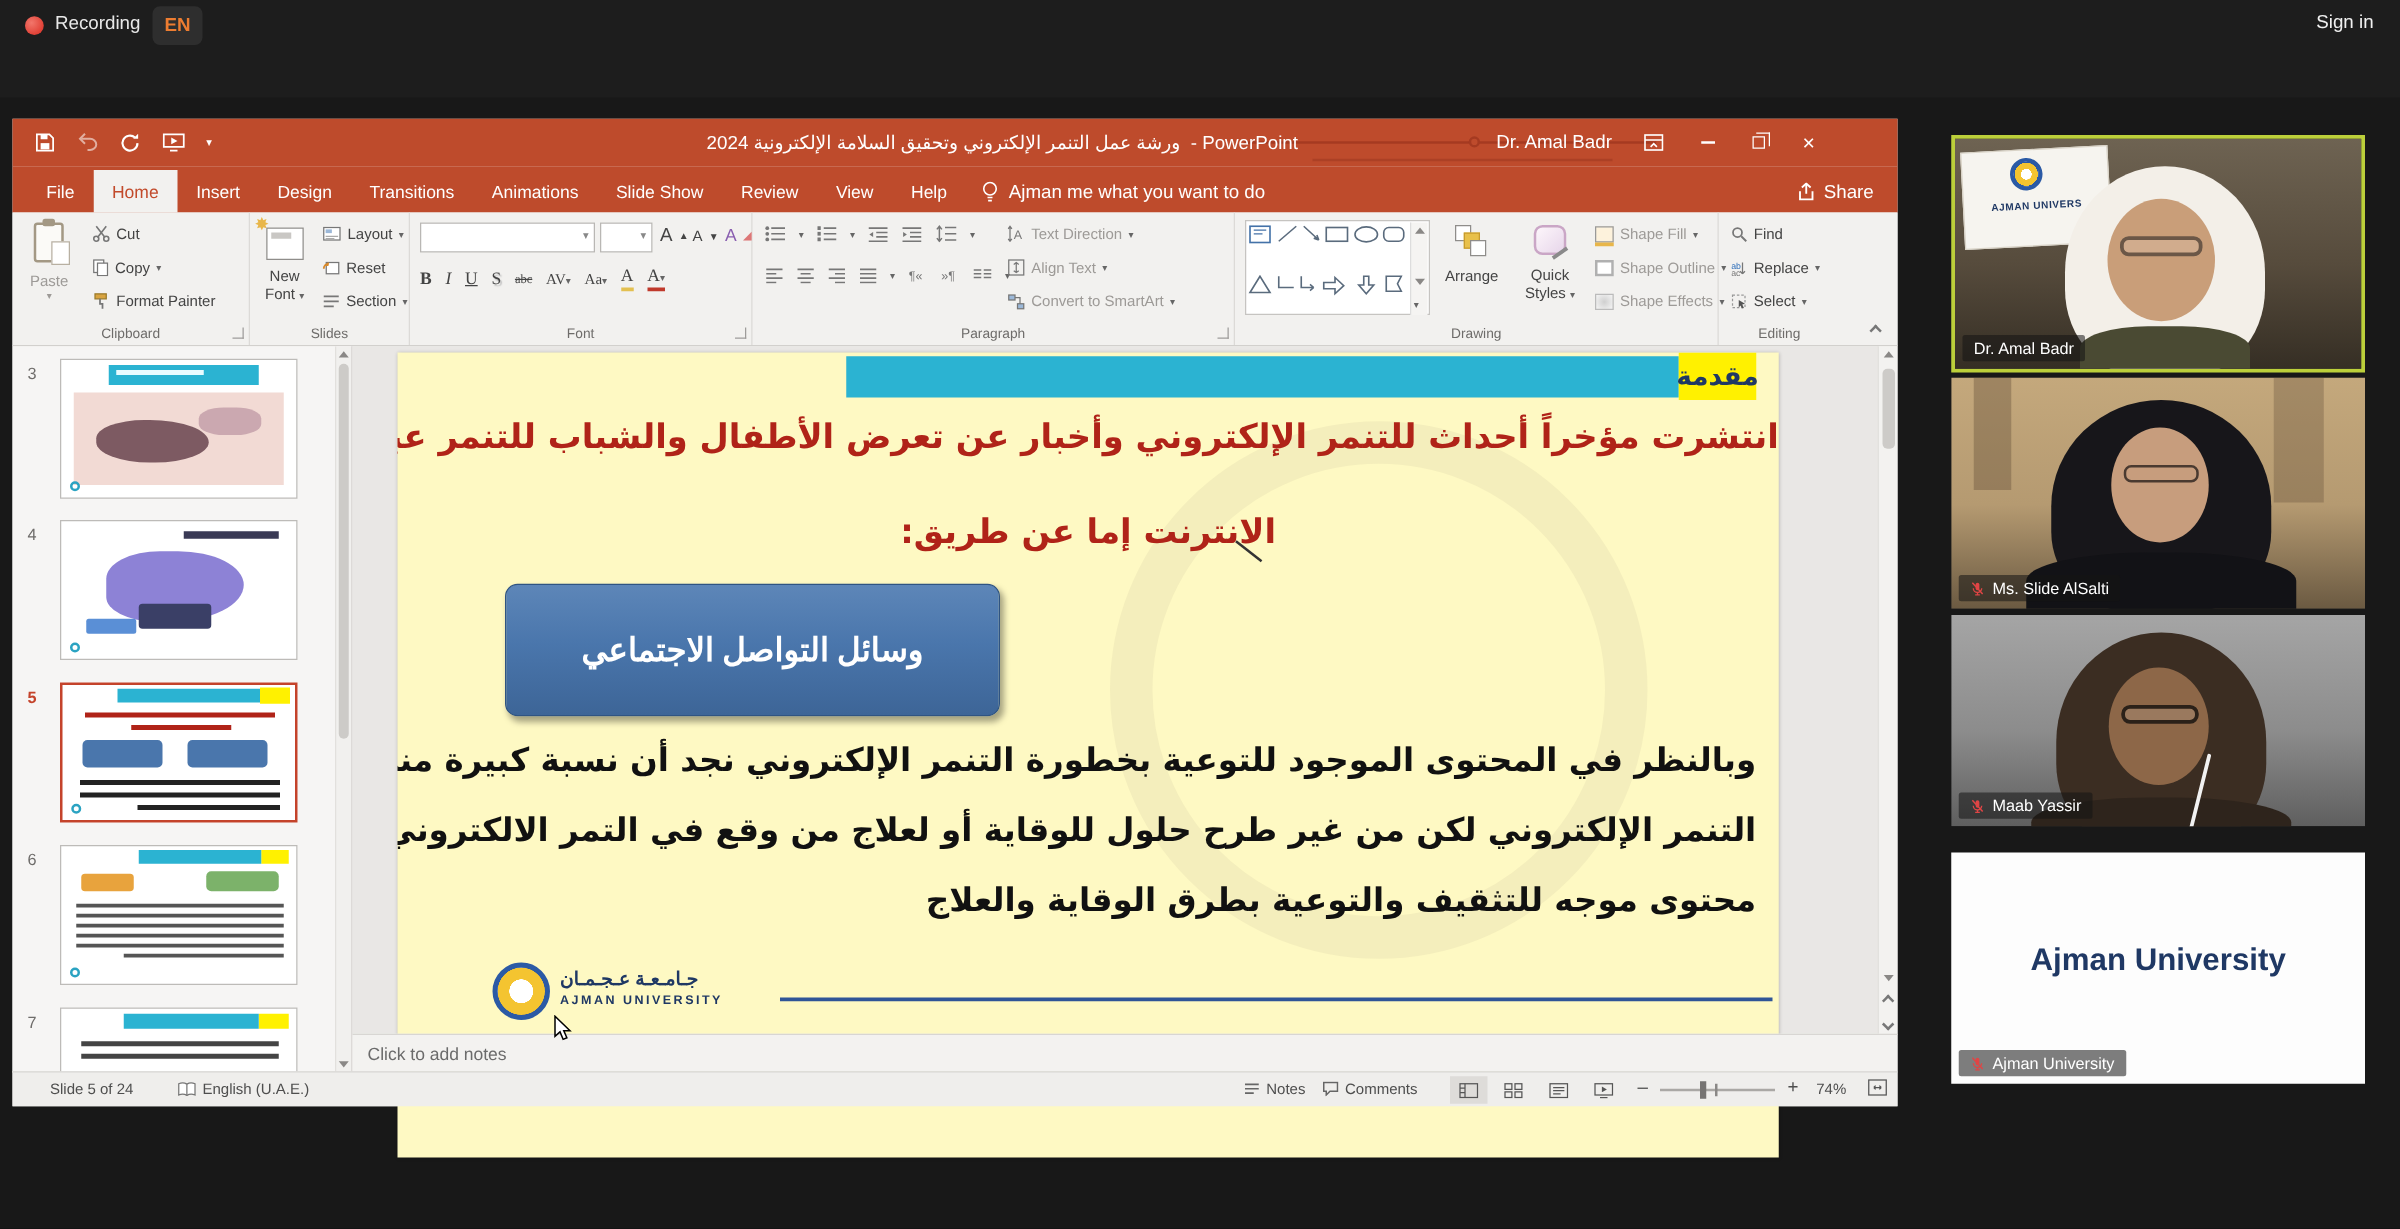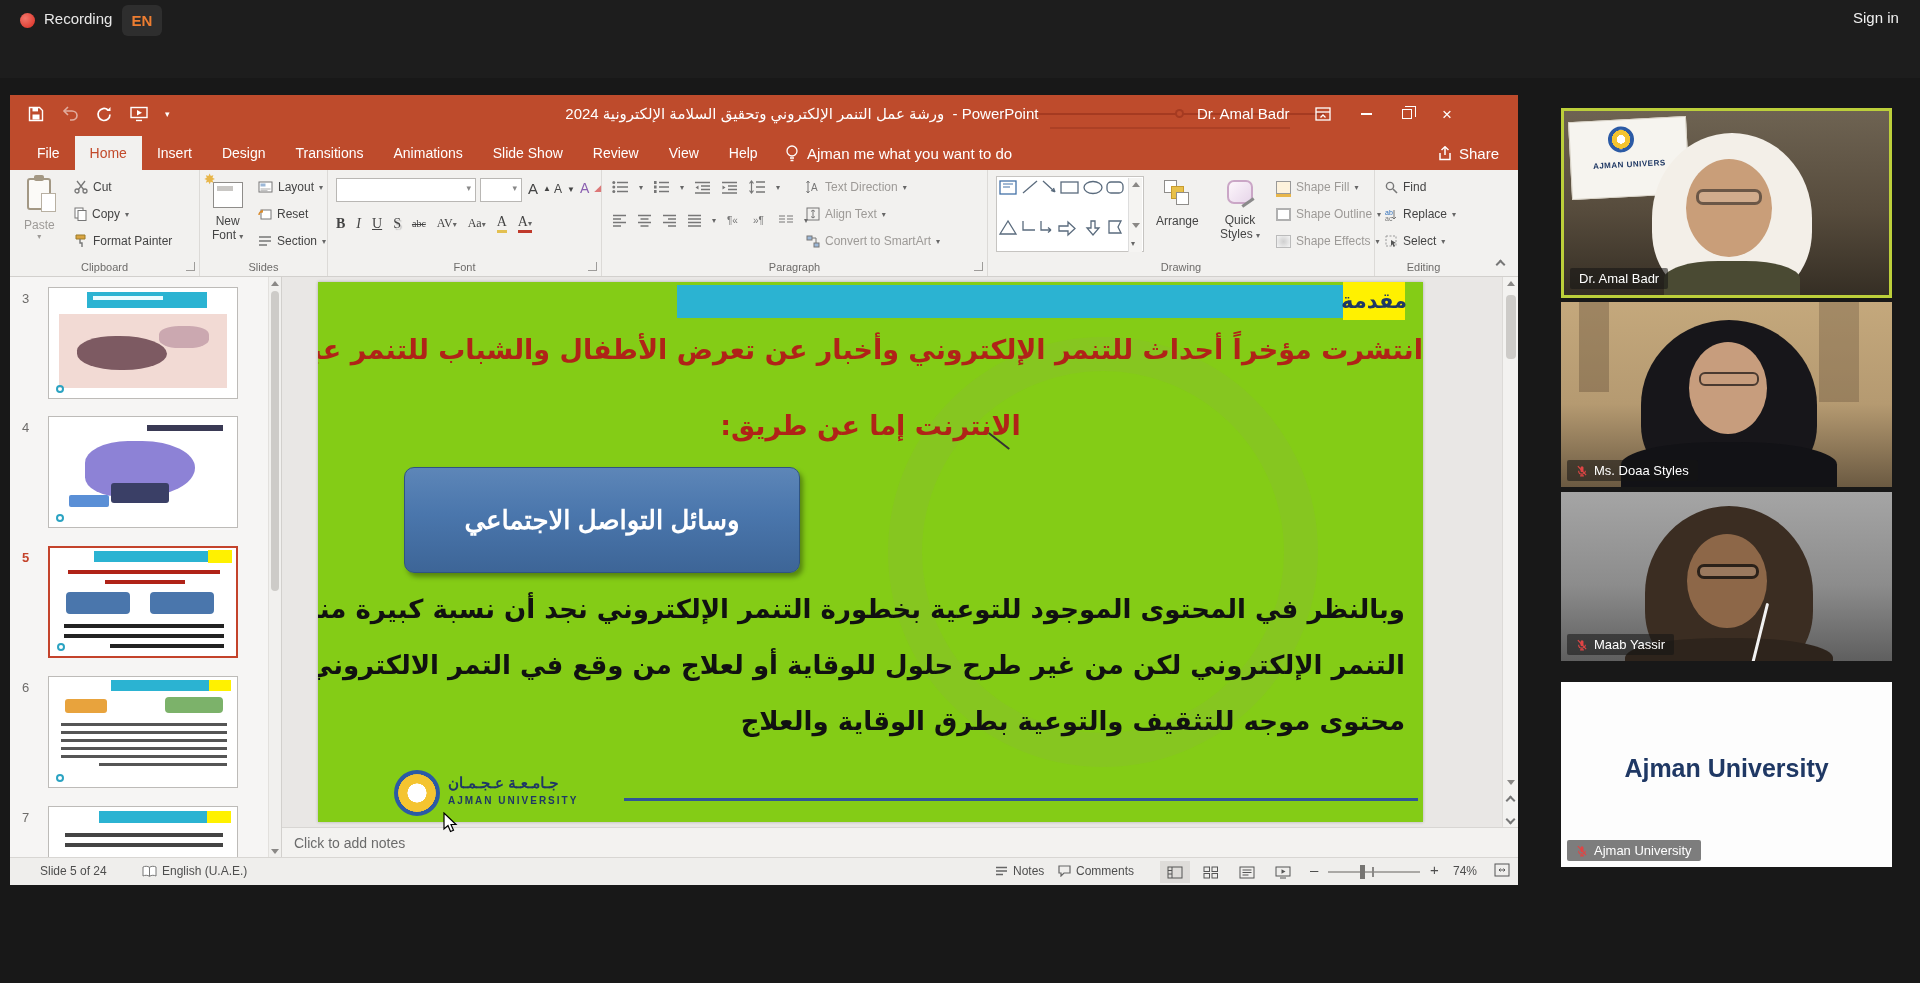--- a/index.html
+++ b/index.html
@@ -99,34 +99,34 @@
   .thumb { position:absolute; left:38px; width:190px; height:112px; background:#fff; border:1px solid #BDBBB8; overflow:hidden; }
   .thumb.selected { border:2px solid #C4432B; }
   .mini { position:absolute; }
   .minidot { position:absolute; left:7px; bottom:5px; width:8px; height:8px; border:2px solid #2BA3C2; border-radius:50%; }
 
   .slidearea { position:absolute; left:272px; top:182px; width:1220px; height:550px; background:#E9E7E5; }
   .vscroll { position:absolute; left:1492px; top:182px; width:16px; height:550px; background:#F3F2F0; border-left:1px solid #DDDBD8; }
   .vscroll .vbar { position:absolute; left:3px; top:18px; width:10px; height:64px; background:#CDCBC8; border-radius:4px; }
   .navbtns { position:absolute; left:0; bottom:4px; width:100%; display:flex; flex-direction:column; gap:12px; align-items:center; }
 
-  .canvas { position:absolute; left:36px; top:5px; width:1105px; height:540px; background:#84cc16;
+  .canvas { position:absolute; left:36px; top:5px; width:1105px; height:644px; background:#fef9c3;
     box-shadow:0 0 3px rgba(0,0,0,.25); overflow:hidden; }
   .watermark { position:absolute; left:570px; top:55px; width:430px; height:430px; border:34px solid rgba(160,150,130,.10); border-radius:50%; }
   .banner-cyan { position:absolute; left:359px; top:3px; width:666px; height:33px; background:#2BB3D2; }
   .banner-yellow { position:absolute; left:1025px; top:0px; width:62px; height:38px; background:#FFF100;
     display:flex; align-items:center; justify-content:center; font-size:21px; font-weight:bold; color:#1F3864;
     font-family:"DejaVu Sans",sans-serif; }
   .heading { position:absolute; left:0; width:100%; text-align:center; color:#B02318; font-weight:bold;
     font-size:27px; white-space:nowrap; font-family:"DejaVu Sans",sans-serif; direction:rtl; }
   .callout-line { position:absolute; left:668px; top:158px; width:26px; border-top:2px solid #333; transform:rotate(38deg); }
   .bluebox { position:absolute; height:106px; border-radius:10px; color:#fff; font-weight:bold; font-size:26px;
     display:flex; align-items:center; justify-content:center;
     background:linear-gradient(180deg,#5d86b8 0%,#4A76AC 45%,#3d6597 100%);
-    border:1px solid #2f5482; box-shadow:3px 4px 5px rgba(0,0,0,.35); font-family:Liberation Sans, sans-serif; direction:rtl; }
+    border:1px solid #2f5482; box-shadow:3px 4px 5px rgba(0,0,0,.35); font-family:Liberation Serif, serif; direction:rtl; }
   .para { position:absolute; right:18px; width:1070px; text-align:right; color:#111; font-weight:bold;
     font-size:26px; white-space:nowrap; font-family:"DejaVu Sans",sans-serif; direction:rtl; }
   .aulogo { position:absolute; left:76px; top:488px; width:46px; height:46px; border:4px solid #2B5AA5; border-radius:50%;
     background:radial-gradient(circle,#ffffff 35%, #F4C430 36%, #F4C430 70%, #2B5AA5 71%); }
   .aulogo-text { position:absolute; left:130px; top:492px; color:#1F3864; font-family:Liberation Sans, sans-serif; }
   .aulogo-ar { font-size:15px; font-weight:bold; letter-spacing:1px; }
   .aulogo-en { font-size:10px; letter-spacing:2px; margin-top:3px; font-weight:bold; }
   .blueline { position:absolute; left:306px; top:516px; width:794px; height:3px; background:#2F5597; }
 
   .notesbar { position:absolute; left:272px; top:732px; width:1236px; height:30px; background:#F3F2F0;
@@ -727,21 +727,21 @@
       <div class="abs" style="left:138px;top:70px;width:60px;height:14px;border:2px solid #4a3a30;border-radius:6px"></div>
       <div class="abs" style="left:60px;top:140px;width:216px;height:50px;background:#121216;border-radius:45% 45% 0 0"></div>
     </div>
     <div class="namelabel">
       <svg width="12" height="12" viewBox="0 0 16 16">
           <rect x="6" y="1.5" width="4" height="8" rx="2" fill="#E04545"></rect>
           <path d="M3.5 7.5a4.5 4.5 0 0 0 9 0" fill="none" stroke="#E04545" stroke-width="1.4"></path>
           <path d="M8 12v2.5M5.5 14.5h5" stroke="#E04545" stroke-width="1.4"></path>
           <path d="M2.5 1.5 13.5 13.5" stroke="#E04545" stroke-width="1.6"></path>
         </svg>
-      <span>Ms. Doaa Styles</span>
+      <span>Ms. Slide AlSalti</span>
     </div>
   </div>
 
   <div class="tile" style="top:492px;height:169px">
     <div class="abs" style="left:0;top:0;width:100%;height:100%;background:linear-gradient(180deg,#a5a5a5 0%,#8c8c8c 55%,#5f5f5f 100%)">
       <div class="hijab" style="left:84px;top:14px;width:168px;height:175px;background:#3b2d22;border-radius:50% 50% 40% 40%"></div>
       <div class="face" style="left:126px;top:42px;width:80px;height:94px;background:#8d6748"></div>
       <div class="abs" style="left:136px;top:72px;width:62px;height:15px;border:3px solid #2b2119;border-radius:7px;background:rgba(255,255,255,.12)"></div>
       <div class="abs" style="left:64px;top:146px;width:208px;height:44px;background:#2e241c;border-radius:45% 45% 0 0"></div>
       <div class="abs" style="left:196px;top:110px;width:3px;height:76px;background:#f2f2f2;transform:rotate(14deg);border-radius:2px"></div>

